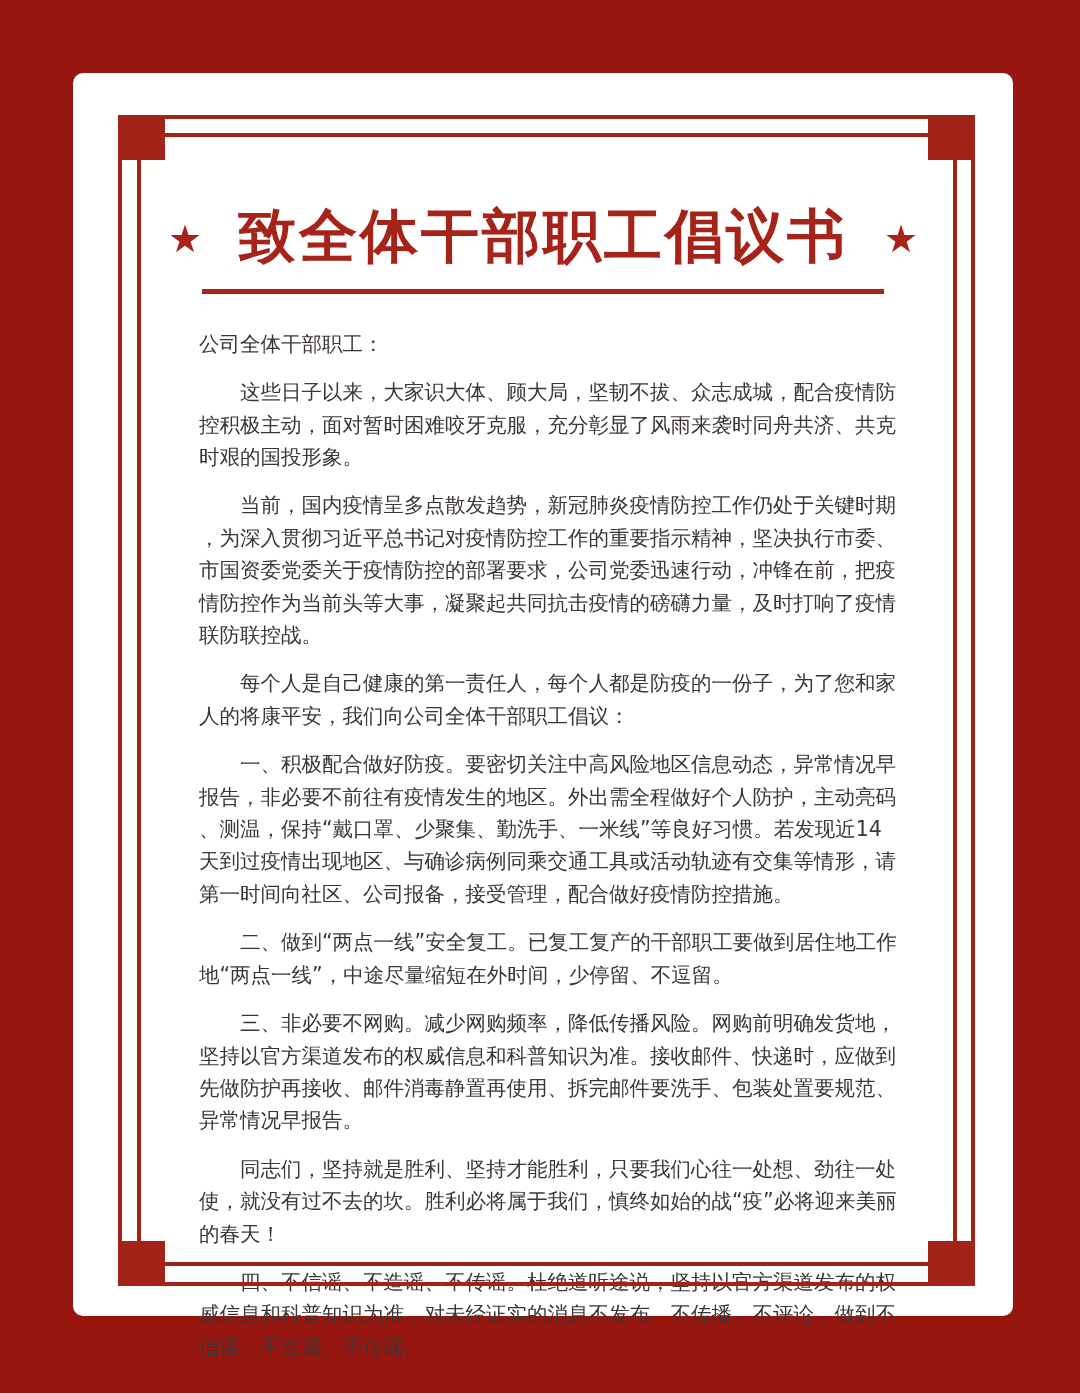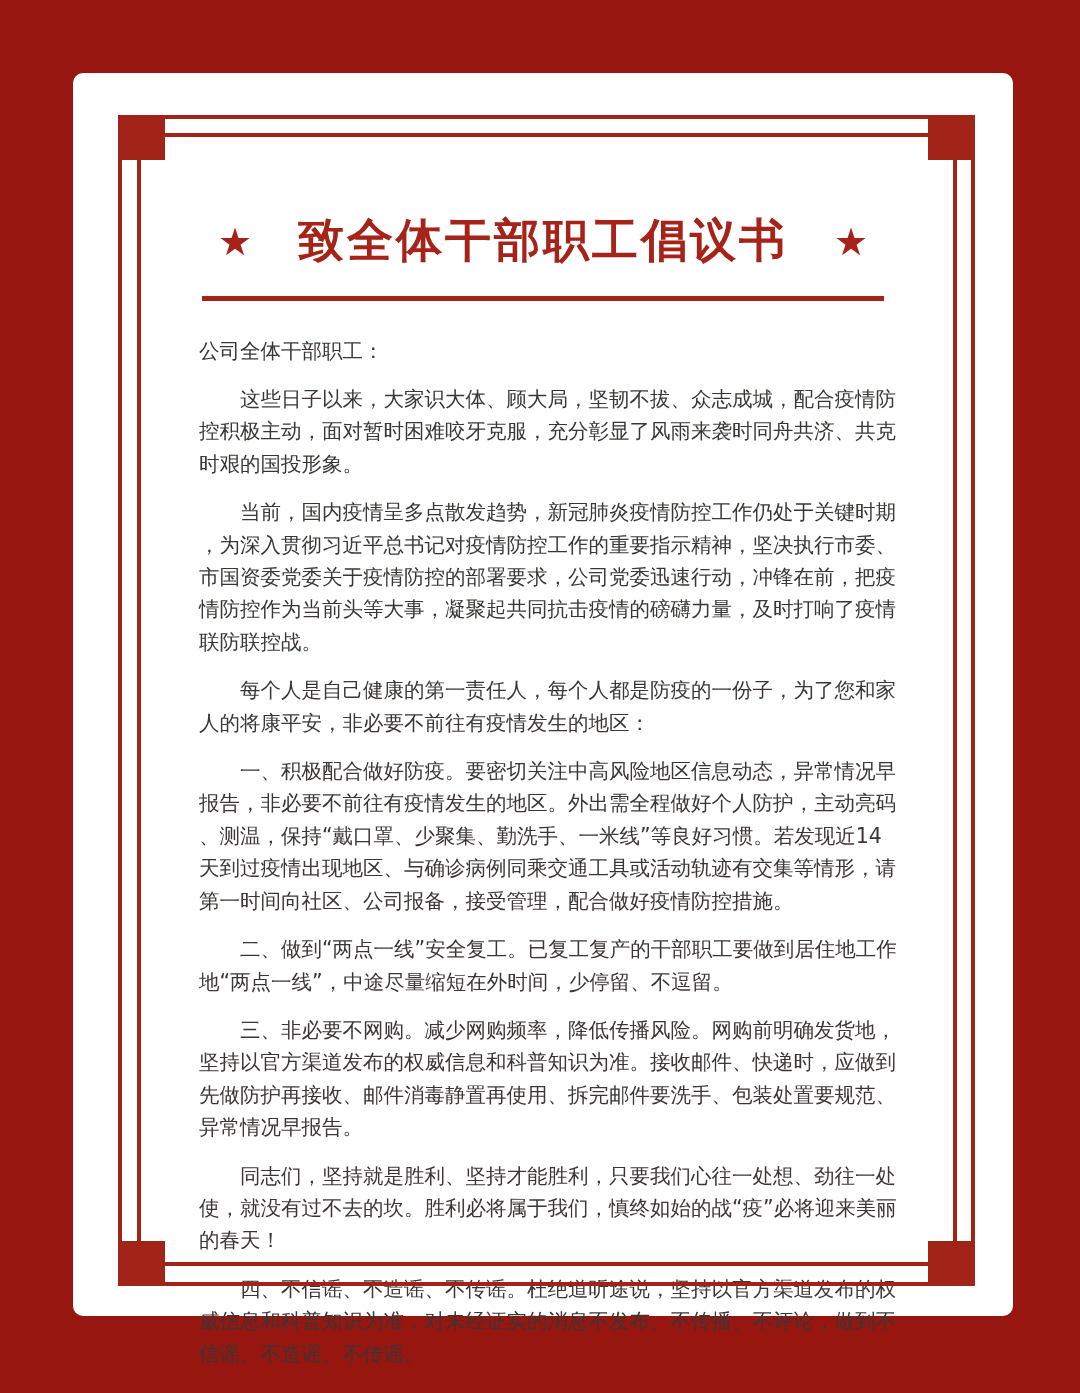--- a/index.html
+++ b/index.html
@@ -57,22 +57,22 @@
   
   .header{
     position:relative;
     margin:126px 0 0 0;
     display:flex;
     align-items:center;
     justify-content:center;
     gap:30px;
   }
   .header h1{
-    margin:16px;
-    font-size:46px;
+    margin:6px;
+    font-size:58px;
     font-weight:900;
     letter-spacing:3px;
     color:var(--title-red);
     line-height:1.1;
   }
   .star{
     font-size:38px;
     color:var(--title-red);
     line-height:1;
     transform:translateY(2px);
@@ -132,21 +132,21 @@
       <span class="star">★</span>
       <h1>致全体干部职工倡议书</h1>
       <span class="star">★</span>
     </div>
     <div class="divider"></div>
 
     <div class="body-text">
       <p class="salutation">公司全体干部职工：</p>
       <p>这些日子以来，大家识大体、顾大局，坚韧不拔、众志成城，配合疫情防控积极主动，面对暂时困难咬牙克服，充分彰显了风雨来袭时同舟共济、共克时艰的国投形象。</p>
       <p>当前，国内疫情呈多点散发趋势，新冠肺炎疫情防控工作仍处于关键时期，为深入贯彻习近平总书记对疫情防控工作的重要指示精神，坚决执行市委、市国资委党委关于疫情防控的部署要求，公司党委迅速行动，冲锋在前，把疫情防控作为当前头等大事，凝聚起共同抗击疫情的磅礴力量，及时打响了疫情联防联控战。</p>
-      <p>每个人是自己健康的第一责任人，每个人都是防疫的一份子，为了您和家人的将康平安，非必要不前往有疫情发生的地区：</p>
+      <p>每个人是自己健康的第一责任人，每个人都是防疫的一份子，为了您和家人的将康平安，我们向公司全体干部职工倡议：</p>
       <p>一、积极配合做好防疫。要密切关注中高风险地区信息动态，异常情况早报告，非必要不前往有疫情发生的地区。外出需全程做好个人防护，主动亮码、测温，保持“戴口罩、少聚集、勤洗手、一米线”等良好习惯。若发现近14天到过疫情出现地区、与确诊病例同乘交通工具或活动轨迹有交集等情形，请第一时间向社区、公司报备，接受管理，配合做好疫情防控措施。</p>
       <p>二、做到“两点一线”安全复工。已复工复产的干部职工要做到居住地工作地“两点一线”，中途尽量缩短在外时间，少停留、不逗留。</p>
       <p>三、非必要不网购。减少网购频率，降低传播风险。网购前明确发货地，坚持以官方渠道发布的权威信息和科普知识为准。接收邮件、快递时，应做到先做防护再接收、邮件消毒静置再使用、拆完邮件要洗手、包装处置要规范、异常情况早报告。</p>
       <p>同志们，坚持就是胜利、坚持才能胜利，只要我们心往一处想、劲往一处使，就没有过不去的坎。胜利必将属于我们，慎终如始的战“疫”必将迎来美丽的春天！</p>
       <p>四、不信谣、不造谣、不传谣。杜绝道听途说，坚持以官方渠道发布的权威信息和科普知识为准，对未经证实的消息不发布、不传播、不评论，做到不信谣、不造谣、不传谣。</p>
     </div>
 
     <div class="sig">
       <div class="sig-inner">
         <p>中共潍坊市国有资产投资控股有限公司委员会</p>

